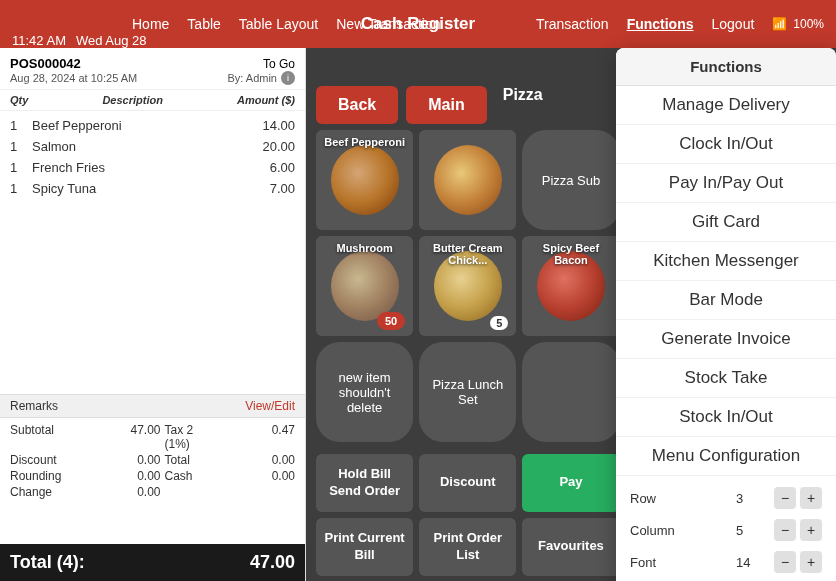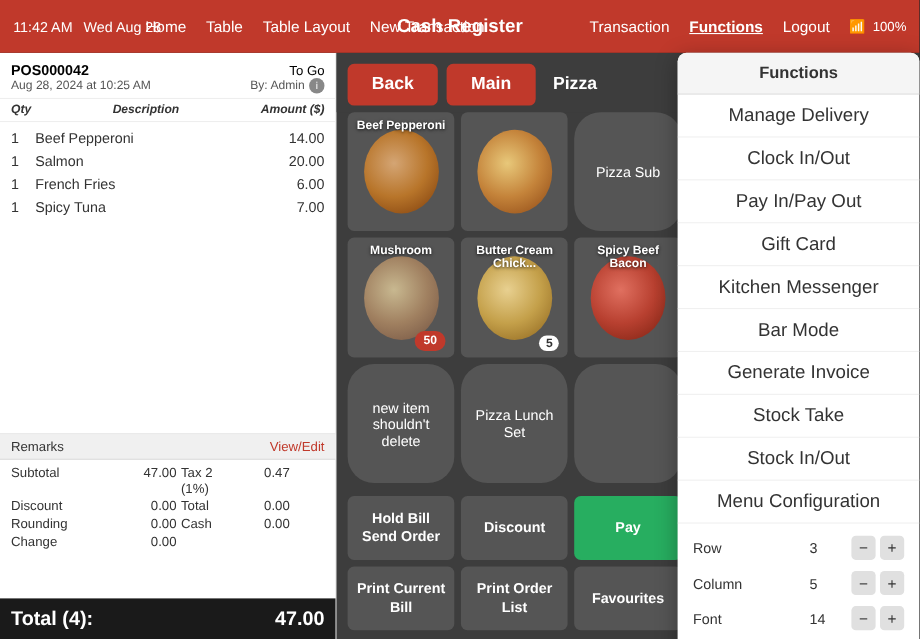--- a/index.html
+++ b/index.html
@@ -37,21 +37,21 @@
     }
     .top-bar-right {
       display: flex;
       align-items: center;
       gap: 18px;
       margin-left: auto;
     }
     .top-bar-time {
       position: absolute;
       left: 12px;
-      top: 0;
+      top: 16px;
       display: flex;
       align-items: center;
       height: 48px;
       gap: 10px;
       font-size: 13px;
     }
     .nav-link {
       font-size: 14px;
       color: white;
       cursor: pointer;
@@ -177,21 +177,21 @@
     }
     .subtotal-row {
       display: grid;
       grid-template-columns: 60px 1fr 40px 1fr;
       gap: 0 4px;
       padding: 1px 0;
       color: #333;
     }
     .subtotal-row .label { color: #333; }
     .subtotal-row .val { text-align: right; }
-    .subtotal-row .val2 { text-align: center; }
+    .subtotal-row .val2 { text-align: right; }
 
     .total-bar {
       background: #1a1a1a;
       color: white;
       padding: 8px 10px;
       font-size: 18px;
       font-weight: 700;
       display: flex;
       justify-content: space-between;
       align-items: center;
@@ -202,24 +202,24 @@
     .pos-panel {
       flex: 1;
       display: flex;
       flex-direction: column;
       background: #3d3d3d;
     }
 
     
     .pos-top {
       display: flex;
-      align-items: center;
       gap: 0;
       padding: 10px 10px 6px;
       background: #3d3d3d;
+      margin-top: 28px;
     }
     .btn-back {
       background: #c0392b;
       color: white;
       border: none;
       border-radius: 6px;
       padding: 10px 22px;
       font-size: 16px;
       font-weight: 600;
       cursor: pointer;

